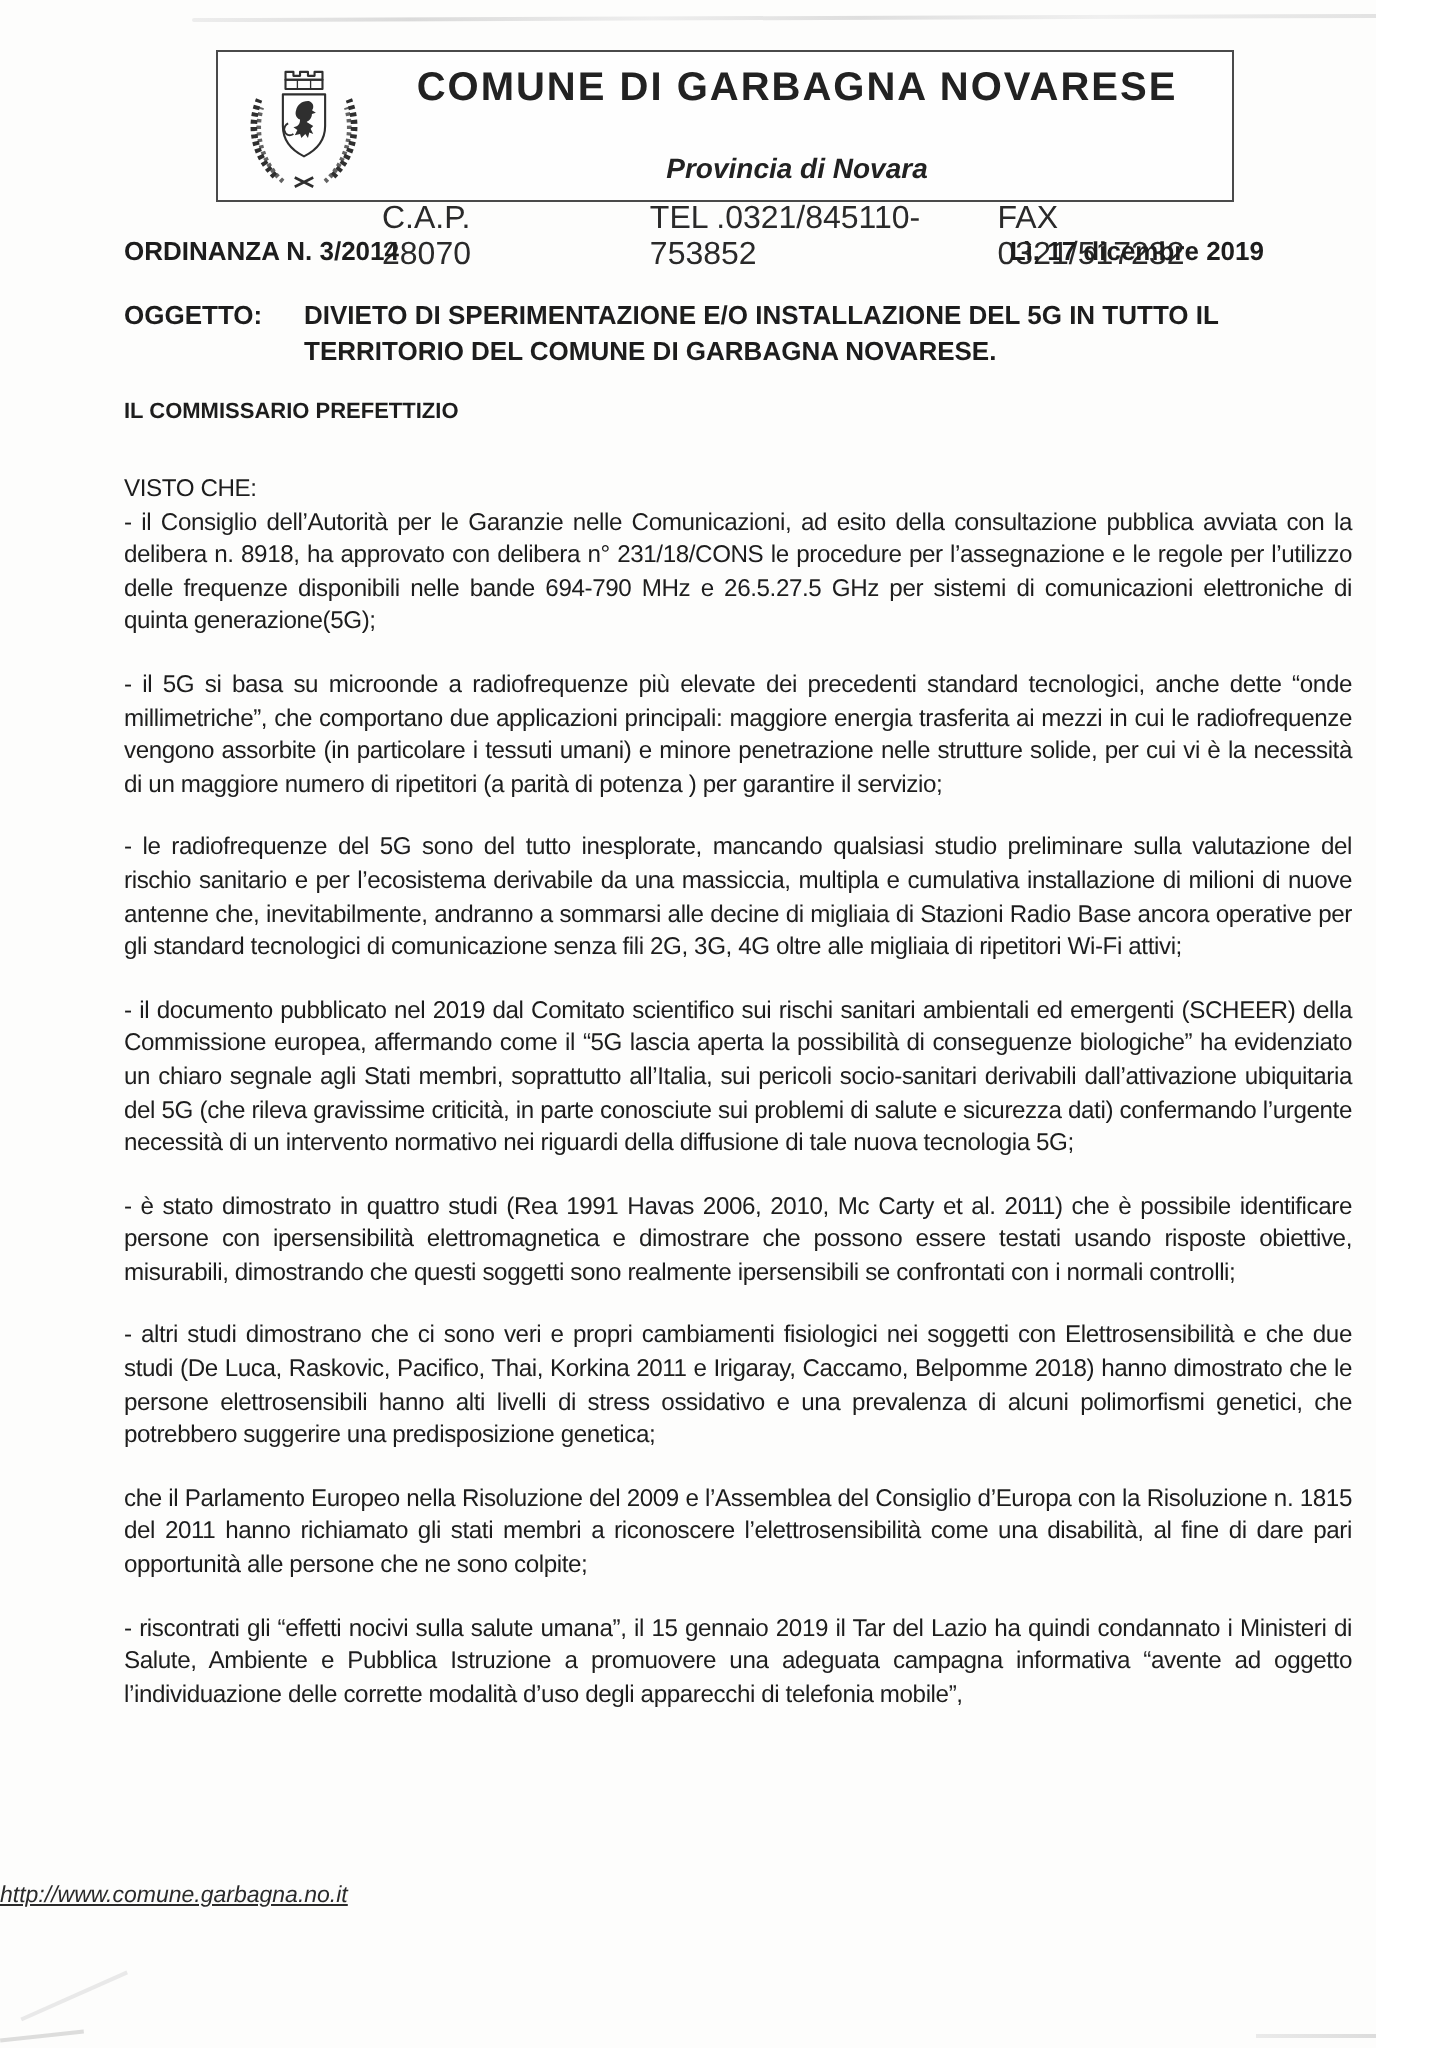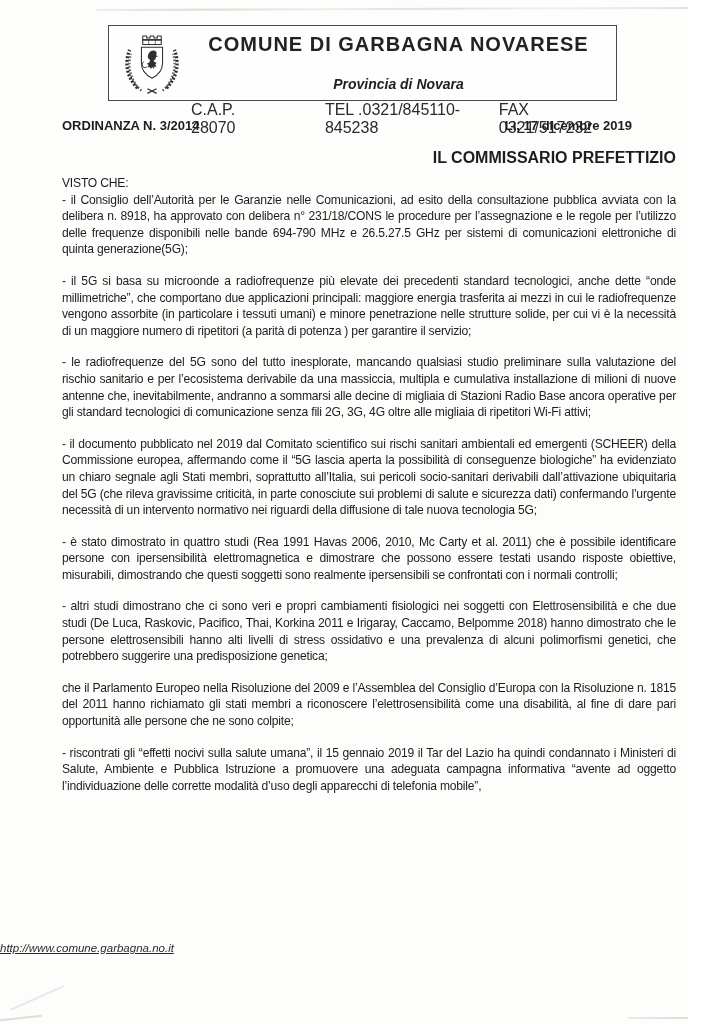--- a/index.html
+++ b/index.html
@@ -52,24 +52,24 @@
   
   .main { margin: 17px 48px 0 62px; width: 614px; box-sizing: border-box; }
 
   .meta-row { display: flex; font-size: 13px; font-weight: bold; }
   .date-line { margin-left: auto; margin-right: 44px; }
 
   .subject-row { display: flex; font-size: 13px; font-weight: bold; margin-top: 16px; line-height: 17.5px; }
   .subject-label { width: 90px; flex-shrink: 0; }
   .subject-text { flex: 1; }
 
-  .issuer-heading { text-align: right; font-size: 16px; font-weight: bold; margin-top: 16px; }
+  .issuer-heading { text-align: left; font-size: 11px; font-weight: bold; margin-top: 16px; }
 
   .body-text {
-    margin-top: 8px;
+    margin-top: 24px;
     font-size: 12.1px;
     line-height: 16.6px;
     letter-spacing: -0.2px;
     text-align: justify;
   }
   .premise { margin: 0; }
   .para { margin: 0 0 15px 0; }
   .para:first-of-type { margin-top: 0; }
 
   
@@ -106,33 +106,37 @@
         <path d="M66,92 C82,78 88,55 82,36" stroke-width="3.5" stroke-dasharray="2.5,2.5" opacity=".75"></path>
 
         <path d="M43,89 l14,7 M57,89 l-14,7" stroke-width="2"></path>
       </g>
     </svg>
     <div class="lh-text">
       <div class="lh-title">COMUNE DI GARBAGNA NOVARESE</div>
       <div class="lh-sub">Provincia di Novara</div>
       <div class="lh-contact">
         <span class="lh-cap">C.A.P. 28070</span>
-        <span class="lh-tel">TEL .0321/845110-845238</span>
+        <span class="lh-tel">TEL .0321/845110-753852</span>
         <span class="lh-fax">FAX 0321/517232</span>
       </div>
     </div>
   </div>
 
   <div class="main">
 
     <div class="meta-row">
       <span>ORDINANZA N. 3/2014</span>
       <span class="date-line">Lì, 17 dicembre 2019</span>
     </div>
 
+    <div class="subject-row">
+      <span class="subject-label">OGGETTO:</span>
+      <span class="subject-text">DIVIETO DI SPERIMENTAZIONE E/O INSTALLAZIONE DEL 5G IN TUTTO IL TERRITORIO DEL COMUNE DI GARBAGNA NOVARESE.</span>
+    </div>
 
     <div class="issuer-heading">IL COMMISSARIO PREFETTIZIO</div>
 
     <div class="body-text">
       <p class="premise">VISTO CHE:</p>
       <div>
 
       <p class="para">- il Consiglio dell’Autorità per le Garanzie nelle Comunicazioni, ad esito della consultazione pubblica avviata con la delibera n. 8918, ha approvato con delibera n° 231/18/CONS le procedure per l’assegnazione e le regole per l’utilizzo delle frequenze disponibili nelle bande 694-790 MHz e 26.5.27.5 GHz per sistemi di comunicazioni elettroniche di quinta generazione(5G);</p>
           <p class="para">- il 5G si basa su microonde a radiofrequenze più elevate dei precedenti standard tecnologici, anche dette “onde millimetriche”, che comportano due applicazioni principali: maggiore energia trasferita ai mezzi in cui le radiofrequenze vengono assorbite (in particolare i tessuti umani) e minore penetrazione nelle strutture solide, per cui vi è la necessità di un maggiore numero di ripetitori (a parità di potenza ) per garantire il servizio;</p>
           <p class="para">- le radiofrequenze del 5G sono del tutto inesplorate, mancando qualsiasi studio preliminare sulla valutazione del rischio sanitario e per l’ecosistema derivabile da una massiccia, multipla e cumulativa installazione di milioni di nuove antenne che, inevitabilmente, andranno a sommarsi alle decine di migliaia di Stazioni Radio Base ancora operative per gli standard tecnologici di comunicazione senza fili 2G, 3G, 4G oltre alle migliaia di ripetitori Wi-Fi attivi;</p>

